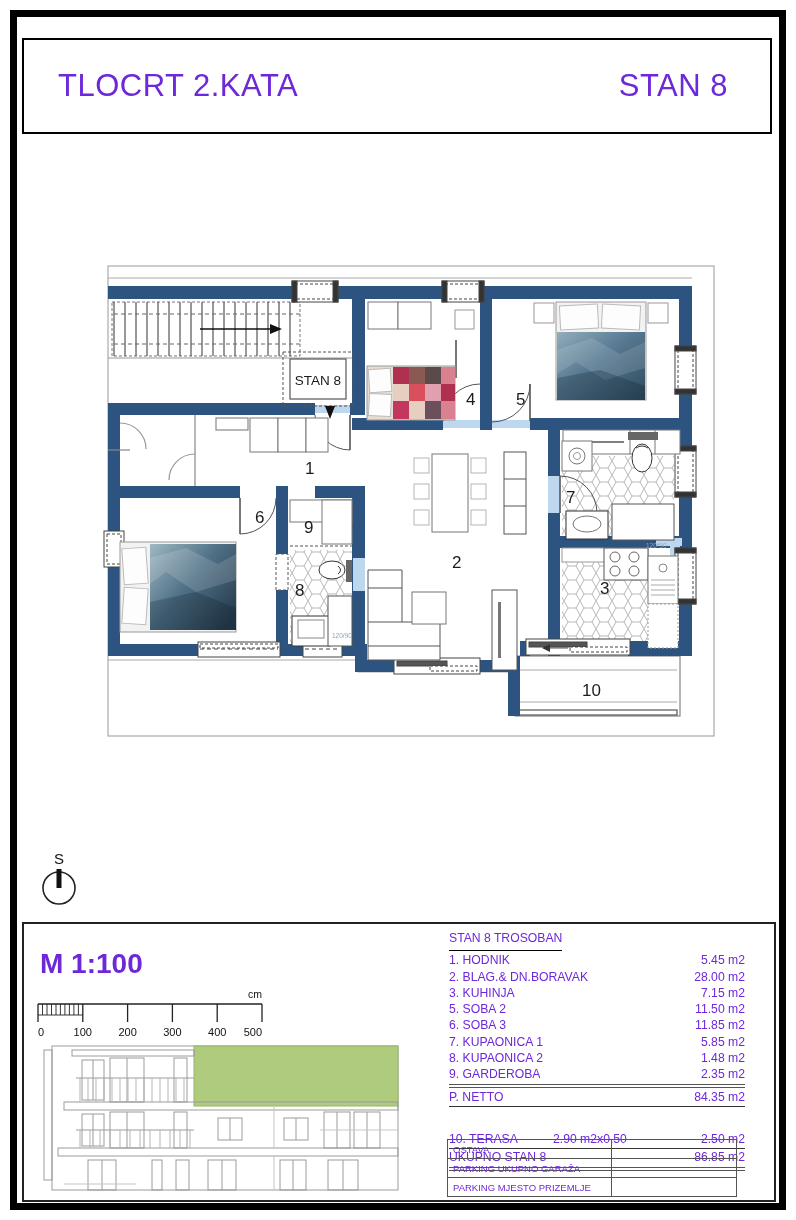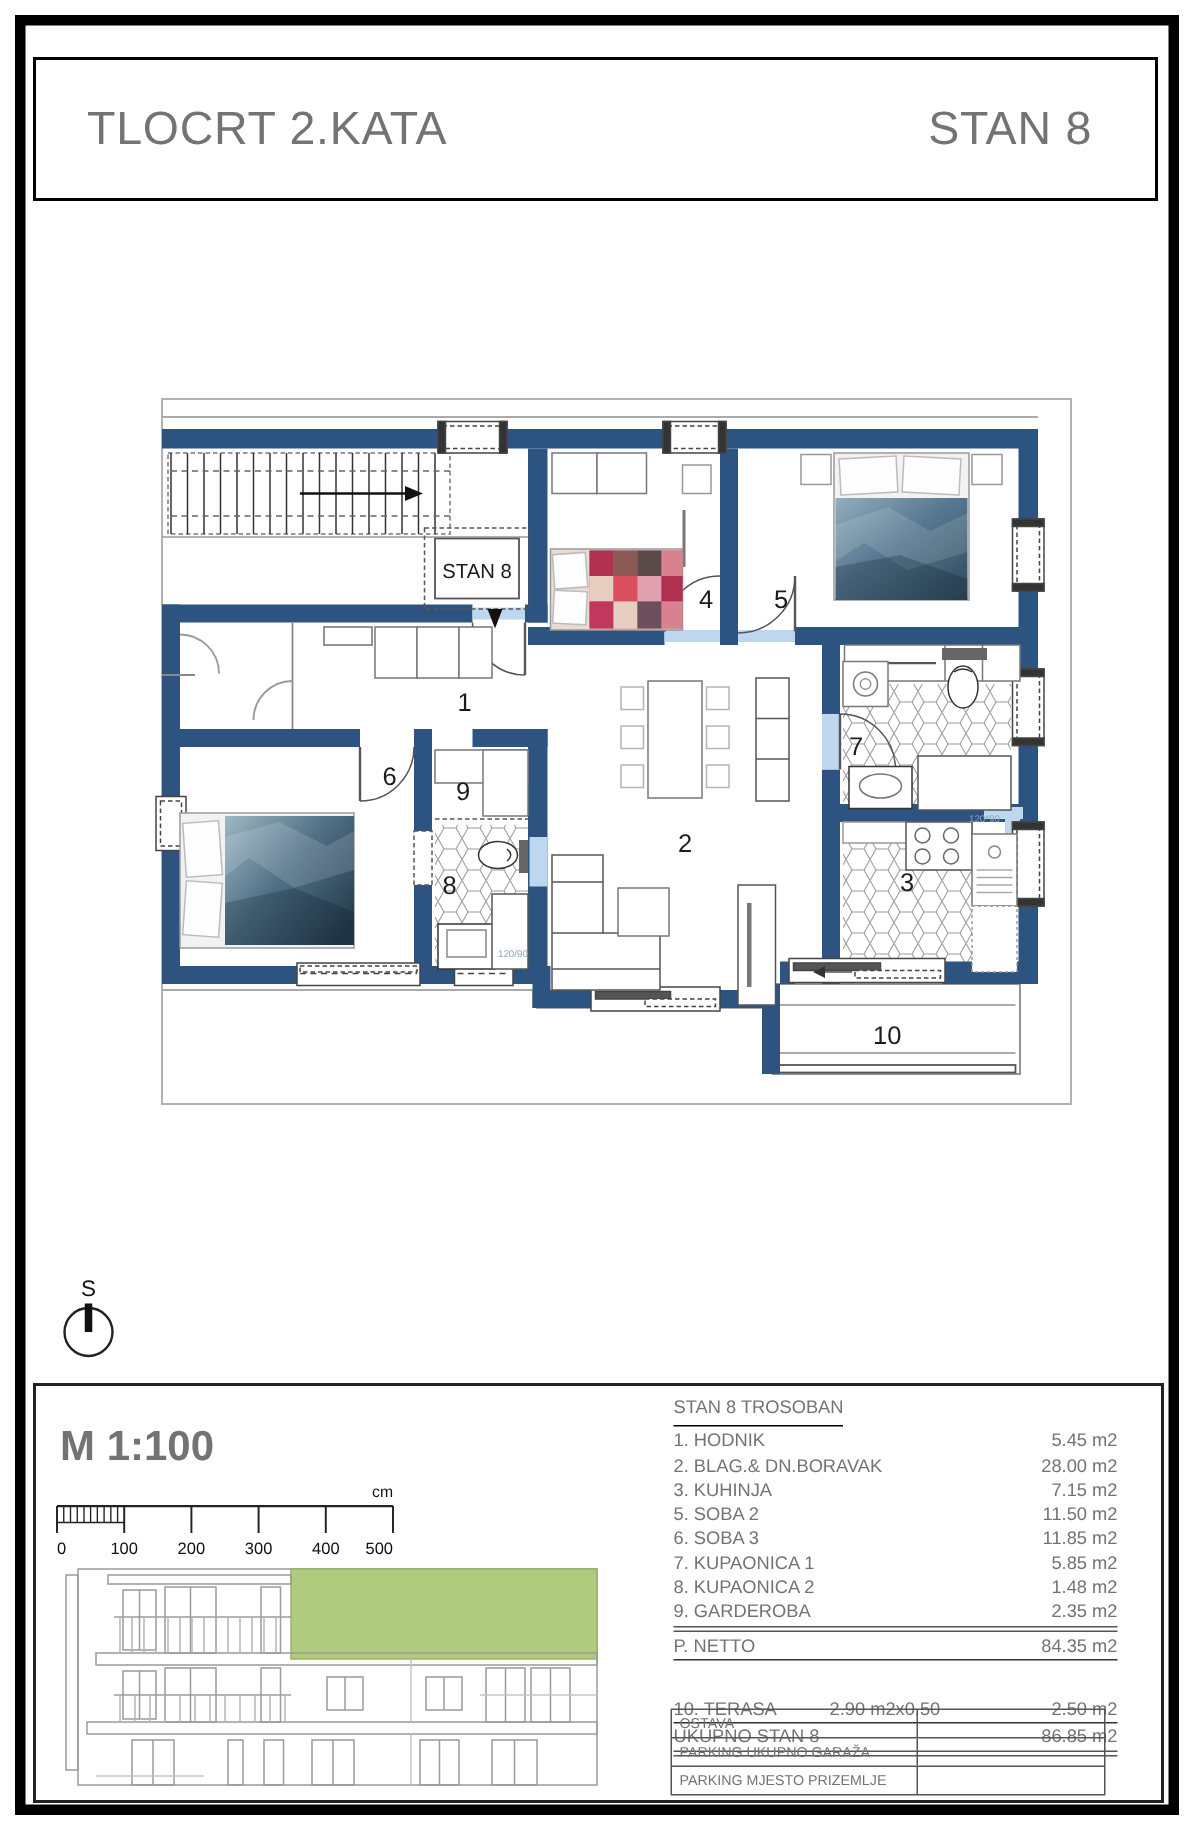--- a/index.html
+++ b/index.html
@@ -1,16 +1,16 @@
 <!DOCTYPE html>
 <html><head>
 <meta charset="utf-8">
 <style>
   html,body{margin:0;padding:0;background:#888;}
-  .page{position:relative;width:796px;height:1220px;background:#fff;font-family:"Liberation Sans",sans-serif;color:#737373;overflow:hidden;margin:0 auto;}
+  .page{position:relative;width:796px;height:1220px;background:#fff;font-family:"Liberation Sans",sans-serif;color:#6d28d9;overflow:hidden;margin:0 auto;}
   .frame{position:absolute;left:10px;top:10px;right:10px;bottom:10px;border:7px solid #000;pointer-events:none;}
   .title-box{position:absolute;left:22px;top:38px;width:750px;height:96px;border:2px solid #000;display:flex;align-items:center;justify-content:space-between;box-sizing:border-box;padding:0 42px 0 34px;}
   .title-left{font-size:31px;letter-spacing:.5px;}
   .title-right{font-size:31px;letter-spacing:.5px;}
   .plan-wrap{position:absolute;left:100px;top:258px;width:622px;height:486px;}
   .north{position:absolute;left:36px;top:850px;width:46px;height:60px;}
   .bottom-panel{position:absolute;left:22px;top:922px;width:754px;height:280px;border:2px solid #222;box-sizing:border-box;background:#fff;}
   .scale-title{position:absolute;left:16px;top:24px;font-size:28px;font-weight:bold;}
   .scalebar{position:absolute;left:12px;top:64px;width:232px;height:54px;}
   .elevation{position:absolute;left:12px;top:118px;width:376px;height:152px;}

